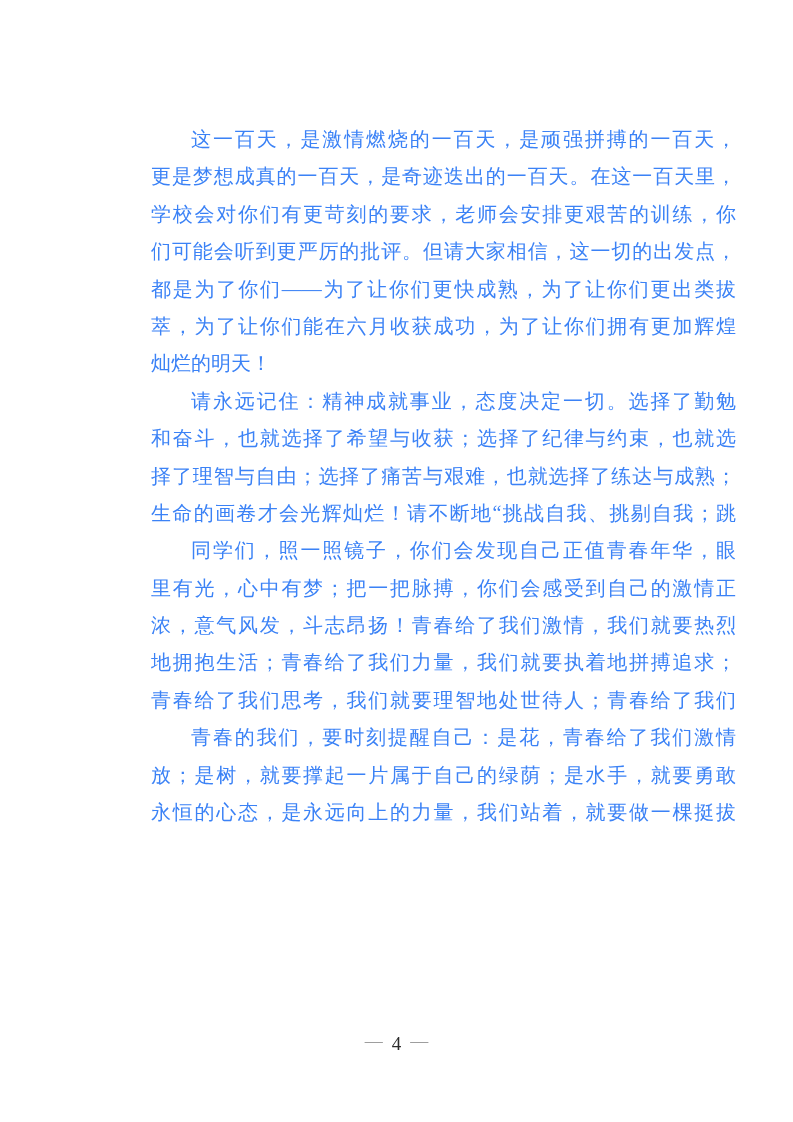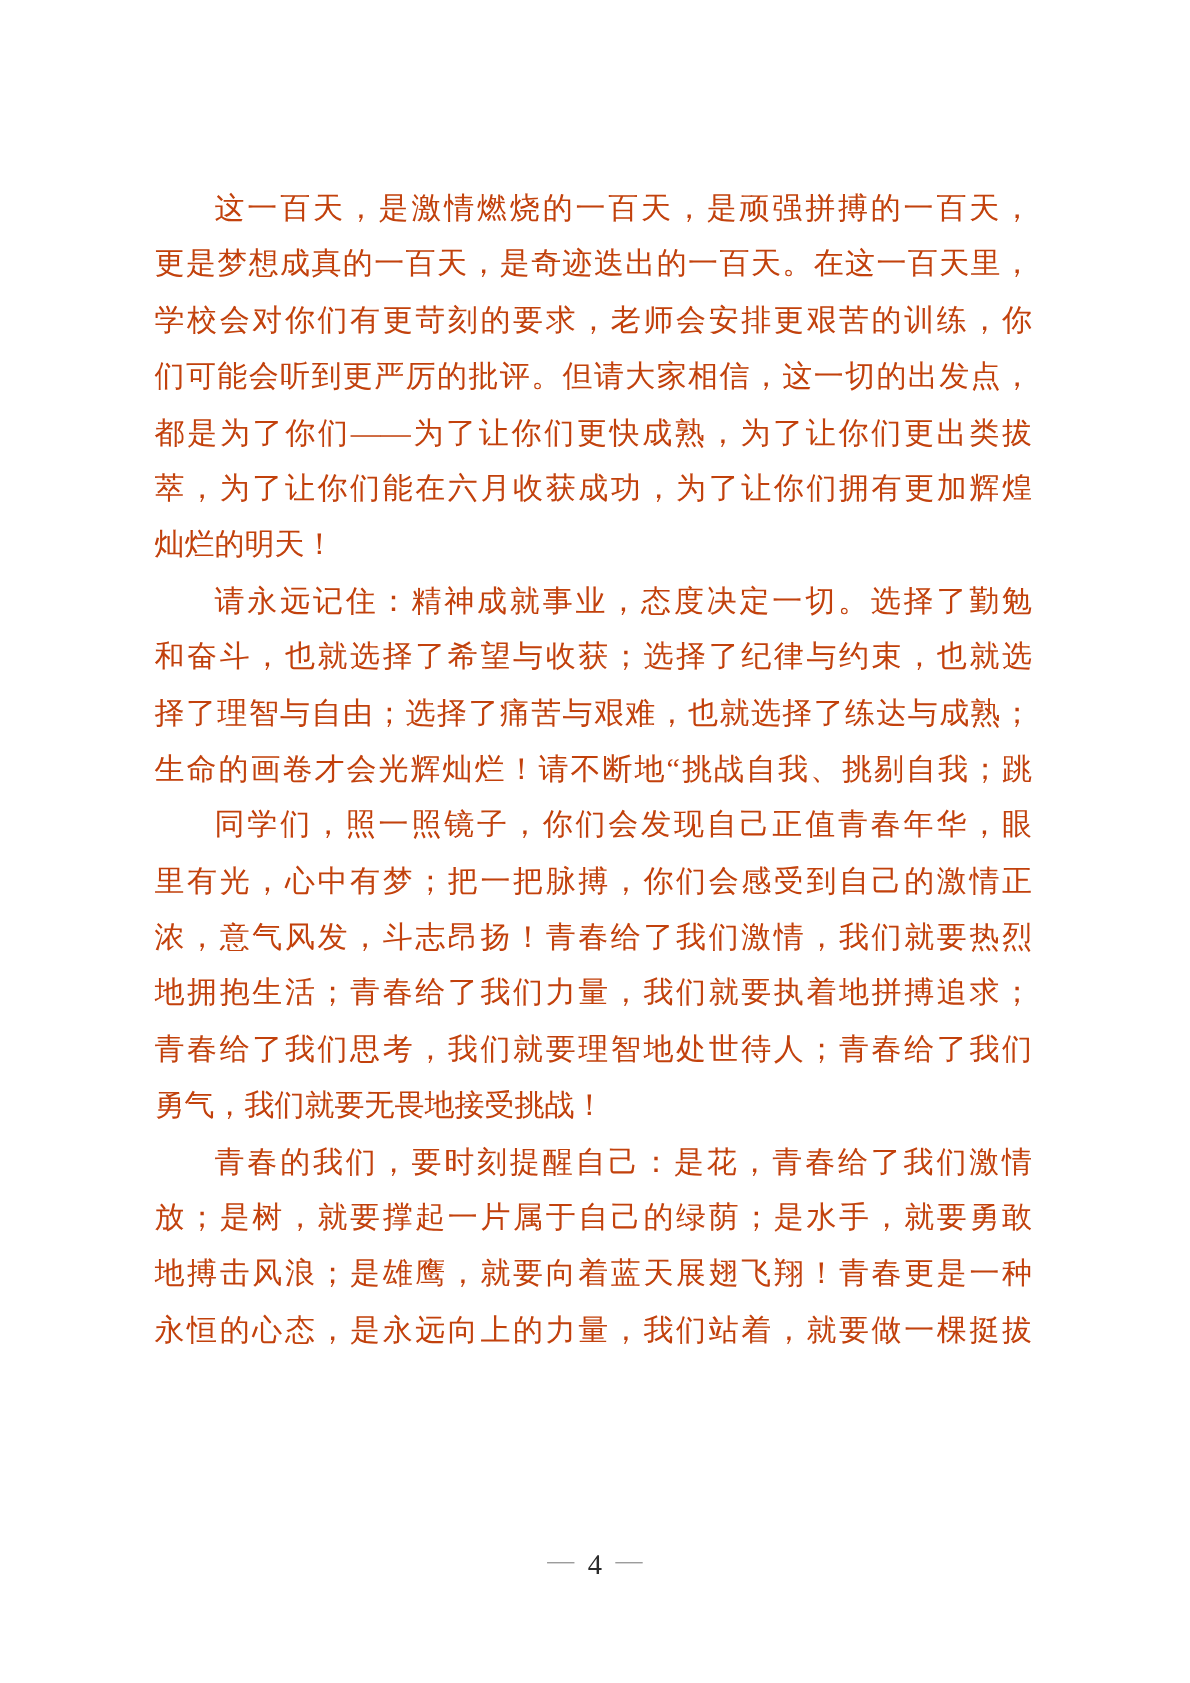--- a/index.html
+++ b/index.html
@@ -49,21 +49,21 @@
     font-size: 18px;
   }
   .footer .num {
     margin: 0 9px;
   }
 </style>
 </head>
 <body>
 
 <div class="page">
-  <div class="doc" style="color: #c2410c;">
+  <div class="doc" style="color: #3b82f6; margin-left: 48px;">
       <div class="paragraph">
         <div class="line first">这一百天，是激情燃烧的一百天，是顽强拼搏的一百天，</div>
         <div class="line">更是梦想成真的一百天，是奇迹迭出的一百天。在这一百天里，</div>
         <div class="line">学校会对你们有更苛刻的要求，老师会安排更艰苦的训练，你</div>
         <div class="line">们可能会听到更严厉的批评。但请大家相信，这一切的出发点，</div>
         <div class="line">都是为了你们——为了让你们更快成熟，为了让你们更出类拔</div>
         <div class="line">萃，为了让你们能在六月收获成功，为了让你们拥有更加辉煌</div>
         <div class="line short">灿烂的明天！</div>
       </div>
       <div class="paragraph">
@@ -71,25 +71,23 @@
         <div class="line">和奋斗，也就选择了希望与收获；选择了纪律与约束，也就选</div>
         <div class="line">择了理智与自由；选择了痛苦与艰难，也就选择了练达与成熟；</div>
         <div class="line">生命的画卷才会光辉灿烂！请不断地“挑战自我、挑剔自我；跳</div>
       </div>
       <div class="paragraph">
         <div class="line first">同学们，照一照镜子，你们会发现自己正值青春年华，眼</div>
         <div class="line">里有光，心中有梦；把一把脉搏，你们会感受到自己的激情正</div>
         <div class="line">浓，意气风发，斗志昂扬！青春给了我们激情，我们就要热烈</div>
         <div class="line">地拥抱生活；青春给了我们力量，我们就要执着地拼搏追求；</div>
         <div class="line">青春给了我们思考，我们就要理智地处世待人；青春给了我们</div>
-        <div class="line short">勇气，我们就要无畏地接受挑战！</div>
       </div>
       <div class="paragraph">
         <div class="line first">青春的我们，要时刻提醒自己：是花，青春给了我们激情</div>
         <div class="line">放；是树，就要撑起一片属于自己的绿荫；是水手，就要勇敢</div>
-        <div class="line">地搏击风浪；是雄鹰，就要向着蓝天展翅飞翔！青春更是一种</div>
         <div class="line">永恒的心态，是永远向上的力量，我们站着，就要做一棵挺拔</div>
       </div>
     </div>
   <div class="footer">
     <span class="dash" style="color: rgb(154, 154, 154);">—</span><span class="num">4</span><span class="dash" style="color: rgb(154, 154, 154);">—</span>
   </div>
 </div>
 
 </body></html>

